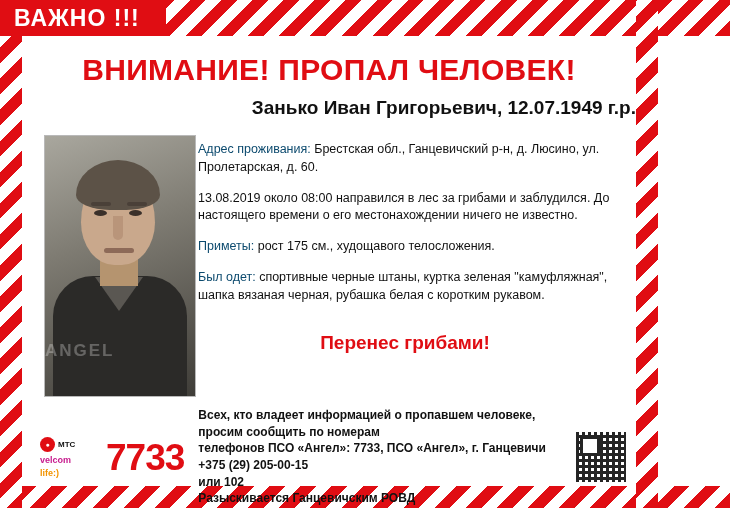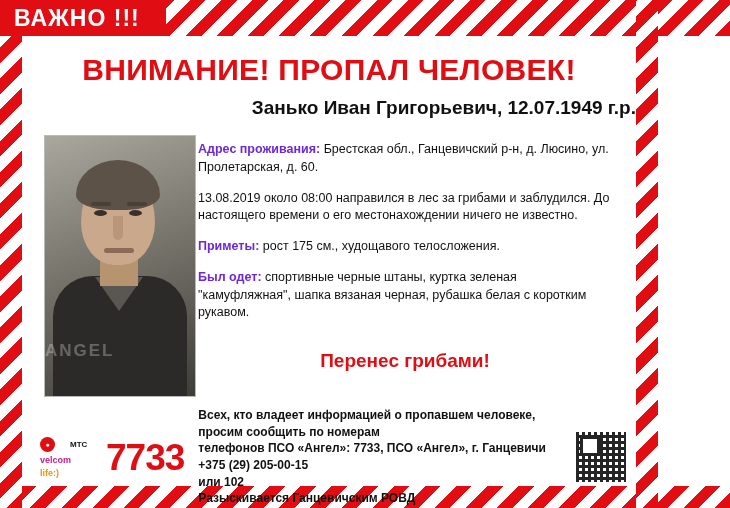--- a/index.html
+++ b/index.html
@@ -158,21 +158,21 @@
 
   .text-col {
     flex: 1;
     padding-right: 24px;
     padding-top: 6px;
     color: #111111;
     font-size: 12.5px;
     line-height: 1.42;
   }
   .para { margin-bottom: 13px; }
-  .lbl { color: #6d28d9; font-weight: bold; }
+  .lbl { color: #0c4a6e; font-weight: normal; }
   .stroke-note {
     margin-top: 26px;
     text-align: center;
     color: #e00d13;
     font-size: 19px;
     font-weight: bold;
   }
 
   .footer {
     position: absolute;
@@ -184,21 +184,21 @@
     align-items: center;
   }
   .op-col {
     width: 62px;
     padding-left: 18px;
     display: flex;
     flex-direction: column;
     justify-content: center;
     gap: 3px;
   }
-  .op-row { display: flex; align-items: center; gap: 15px; }
+  .op-row { display: flex; align-items: center; gap: 3px; }
   .op-mts {
     width: 15px; height: 15px; border-radius: 50%;
     background: #e00d13; color: #fff; font-size: 7px;
     display: flex; align-items: center; justify-content: center;
   }
   .op-mts-txt { font-size: 8px; font-weight: bold; color: #111; }
   .op-velcom { font-size: 9px; font-weight: bold; color: #c71b8d; }
   .op-life { font-size: 9px; font-weight: bold; color: #f29400; }
   .short-num {
     color: #e00d13;

